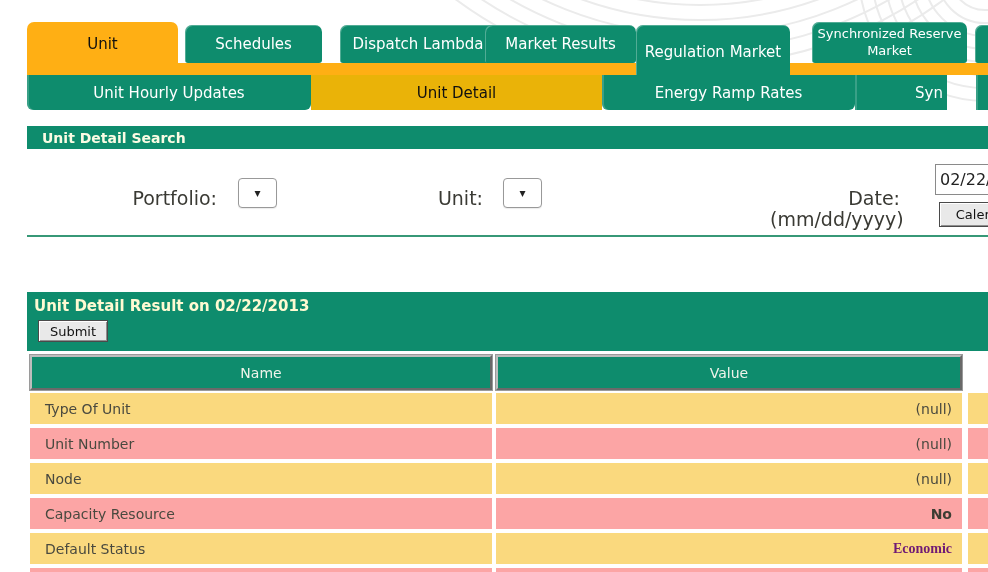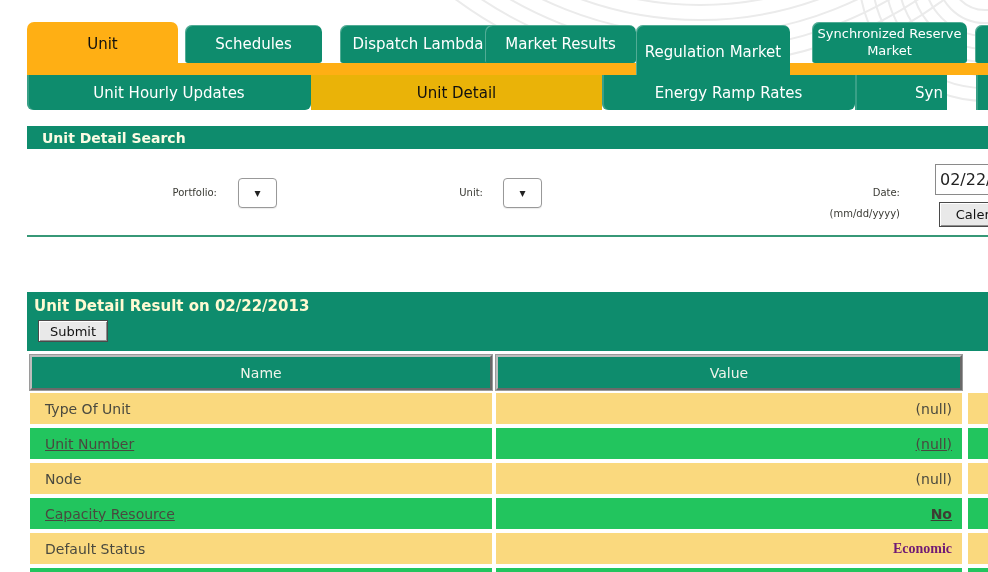--- a/index.html
+++ b/index.html
@@ -33,21 +33,21 @@
   }
   .subtab.active { background:#eab308; color:#101010; border-radius:0; box-shadow:none; }
   .subtab.rightal { justify-content:flex-end; padding-right:4px; border-radius:0; }
 
   
   .sectionbar { background:#0E8C6D; }
   #search-bar { left:27px; top:126px; width:973px; height:23px; display:flex; align-items:center; }
   #search-bar .t { font-size:14px; font-weight:bold; color:#FBFCE4; padding-left:15px; }
 
   
-  .flabel { font-size:10px; color:#3a3a34; text-align:right; }
+  .flabel { font-size:19px; color:#3a3a34; text-align:right; }
   .selectbox {
     width:39px; height:30px; background:#fff; border:1px solid #999;
     border-radius:4px; display:flex; align-items:center; justify-content:center;
     cursor:pointer; box-shadow:0 1px 1px rgba(0,0,0,.08);
   }
   .selectbox .chev { font-size:12px; color:#222; }
   #date-input {
     left:935px; top:164px; width:100px; height:31px; border:1px solid #8a8a8a;
     font-family:"DejaVu Sans",sans-serif; font-size:16px; padding-left:4px; color:#222;
     background:#fff;
@@ -70,21 +70,21 @@
   .hcell {
     top:355px; height:35px; background:#0E8C6D; z-index:1;
     display:flex; align-items:center; justify-content:center;
     font-size:14px; color:#EFF3EA;
     border:2px outset #bdbdbd; box-shadow:0 0 0 1px #9a9a9a;
   }
   .row-name  { left:30px;  width:462px; height:31px; display:flex; align-items:center; padding-left:15px; font-size:14px; color:#49493f; }
   .row-value { left:496px; width:466px; height:31px; display:flex; align-items:center; justify-content:flex-end; padding-right:10px; font-size:14px; color:#49493f; }
   .row-extra { left:968px; width:20px;  height:31px; }
   .yellow { background:#FAD97E; }
-  .green  { background:#22c55e;text-decoration:underline; }
+  .green  { background:#fca5a5; }
   .bold   { font-weight:bold; color:#3d3d33; }
   .economic { color:#701a75; font-weight:bold;font-family:Liberation Serif, serif; }
 </style>
 </head>
 <body>
 
 <svg id="watermark" class="abs" viewBox="0 0 988 140">
   <g fill="none" stroke="#ebebeb" stroke-width="2">
     <circle cx="985" cy="-25" r="22"></circle>
       <circle cx="985" cy="-25" r="35"></circle>

